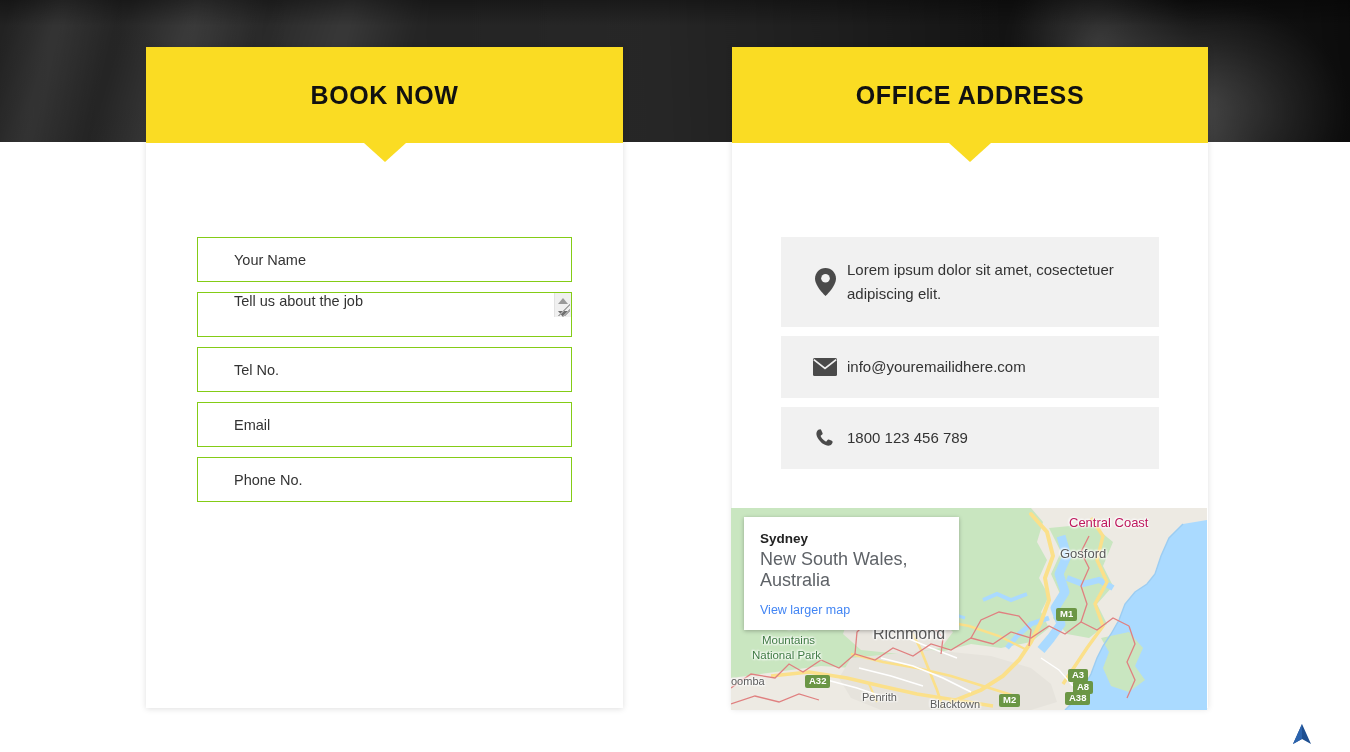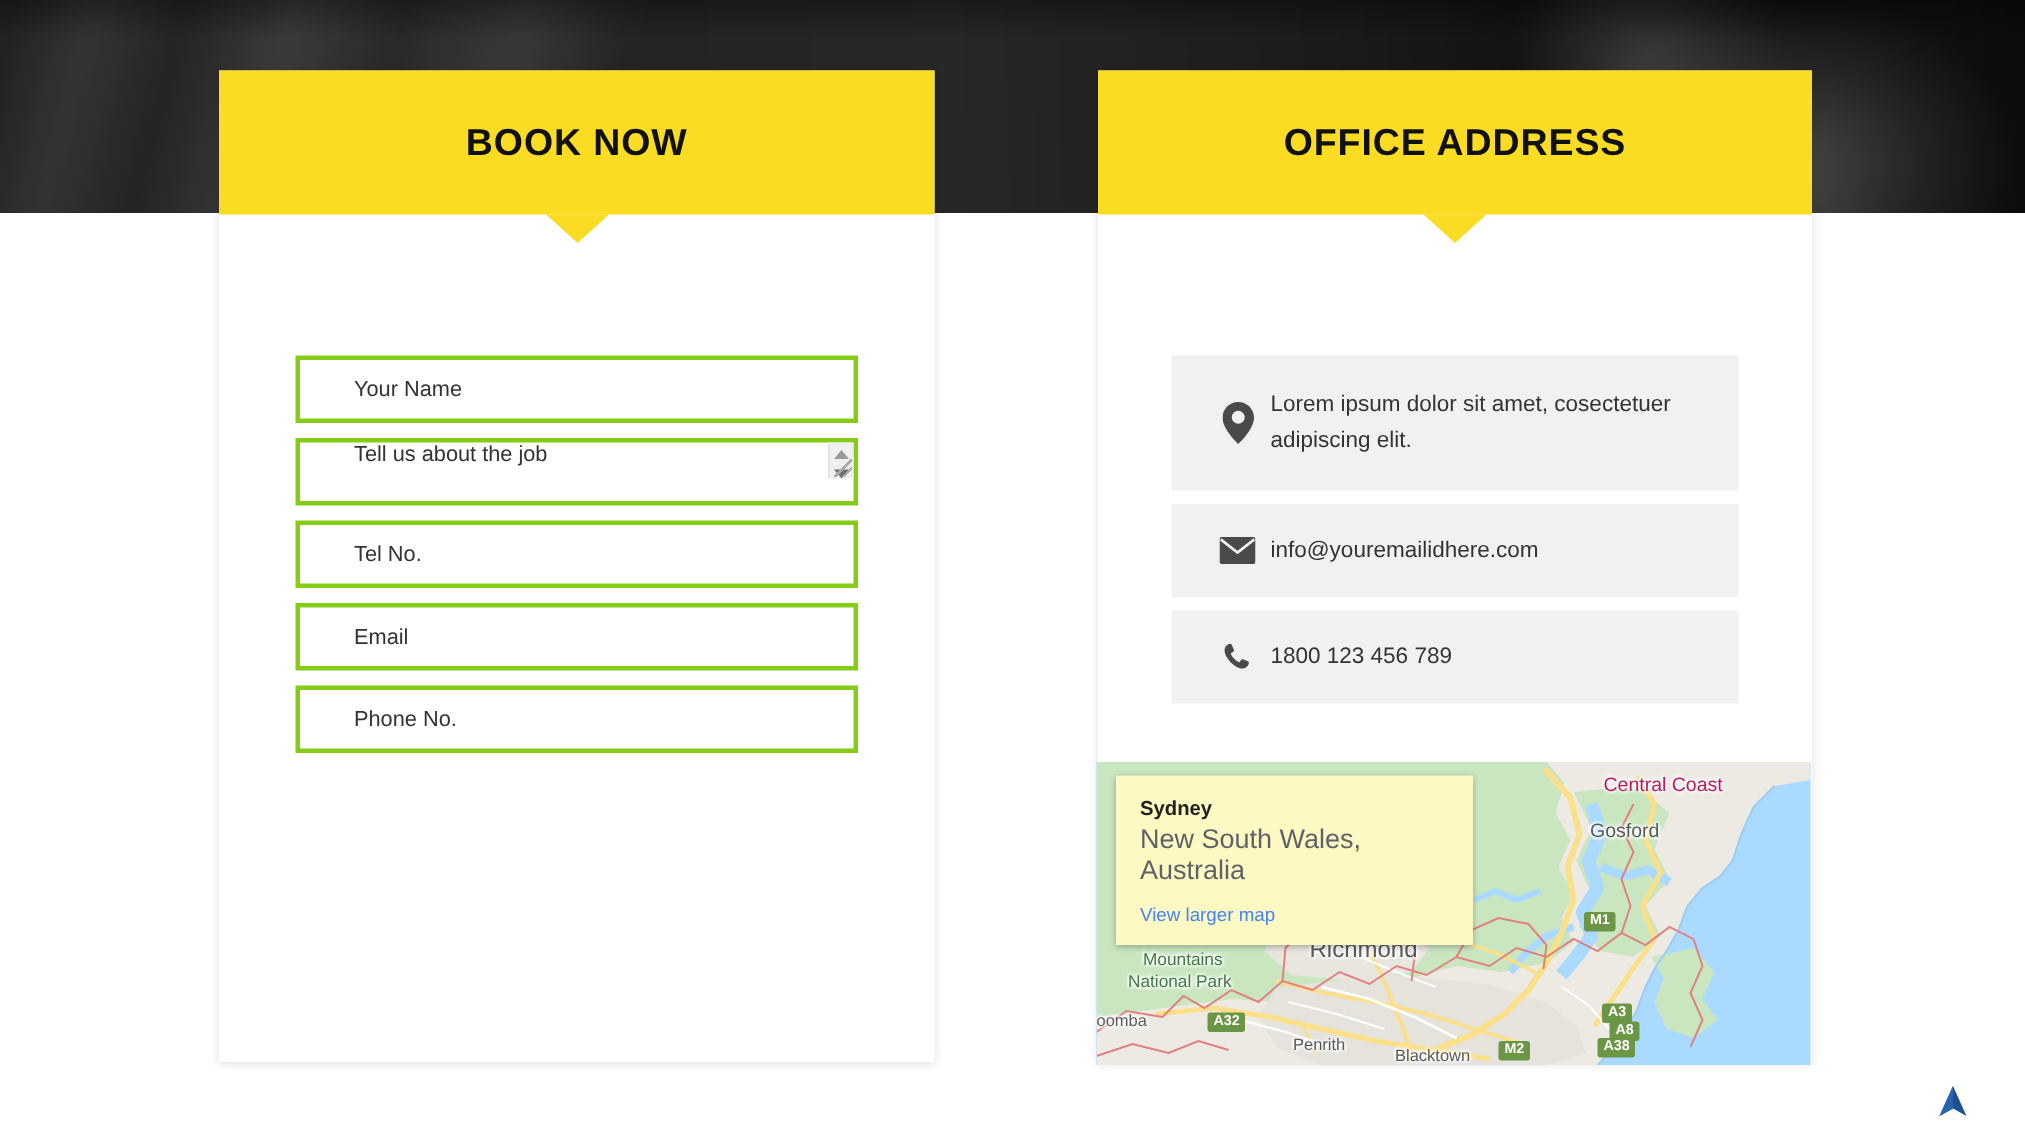--- a/index.html
+++ b/index.html
@@ -80,21 +80,21 @@
     border-top: 19px solid #fadc23;
   }
 
   
   .form {
     padding: 94px 51px 0 51px;
   }
   .field {
     width: 375px;
     height: 45px;
-    border: 3px solid #84cc16;
+    border: 1px solid #84cc16;
     background: #ffffff;
     margin-bottom: 10px;
     display: flex;
     align-items: center;
     padding-left: 36px;
     font-size: 14.5px;
     color: #333333;
     font-family: "Liberation Sans", sans-serif;
   }
   .field.textarea-field {
@@ -199,22 +199,22 @@
     font-size: 9.5px;
     font-weight: bold;
     padding: 1px 4px 2px 4px;
     border-radius: 2px;
     font-family: "Liberation Sans", sans-serif;
     line-height: 1.1;
   }
   .map-card {
     position: absolute;
     left: 13px; top: 9px;
-    width: 238px;
-    background: #fef9c3;
+    width: 215px;
+    background: #ffffff;
     padding: 14px 16px 13px 16px;
     box-shadow: 0 1px 4px rgba(0,0,0,0.28);
     z-index: 40;
   }
   .map-card-title { font-size: 13.5px; font-weight: bold; color: #222; margin-bottom: 3px; }
   .map-card-sub   { font-size: 18px; color: #5f6368; margin-bottom: 12px; }
   .map-card-link  { font-size: 12.5px; color: #4285f4; cursor: pointer; }
 
   
   .scroll-top {

